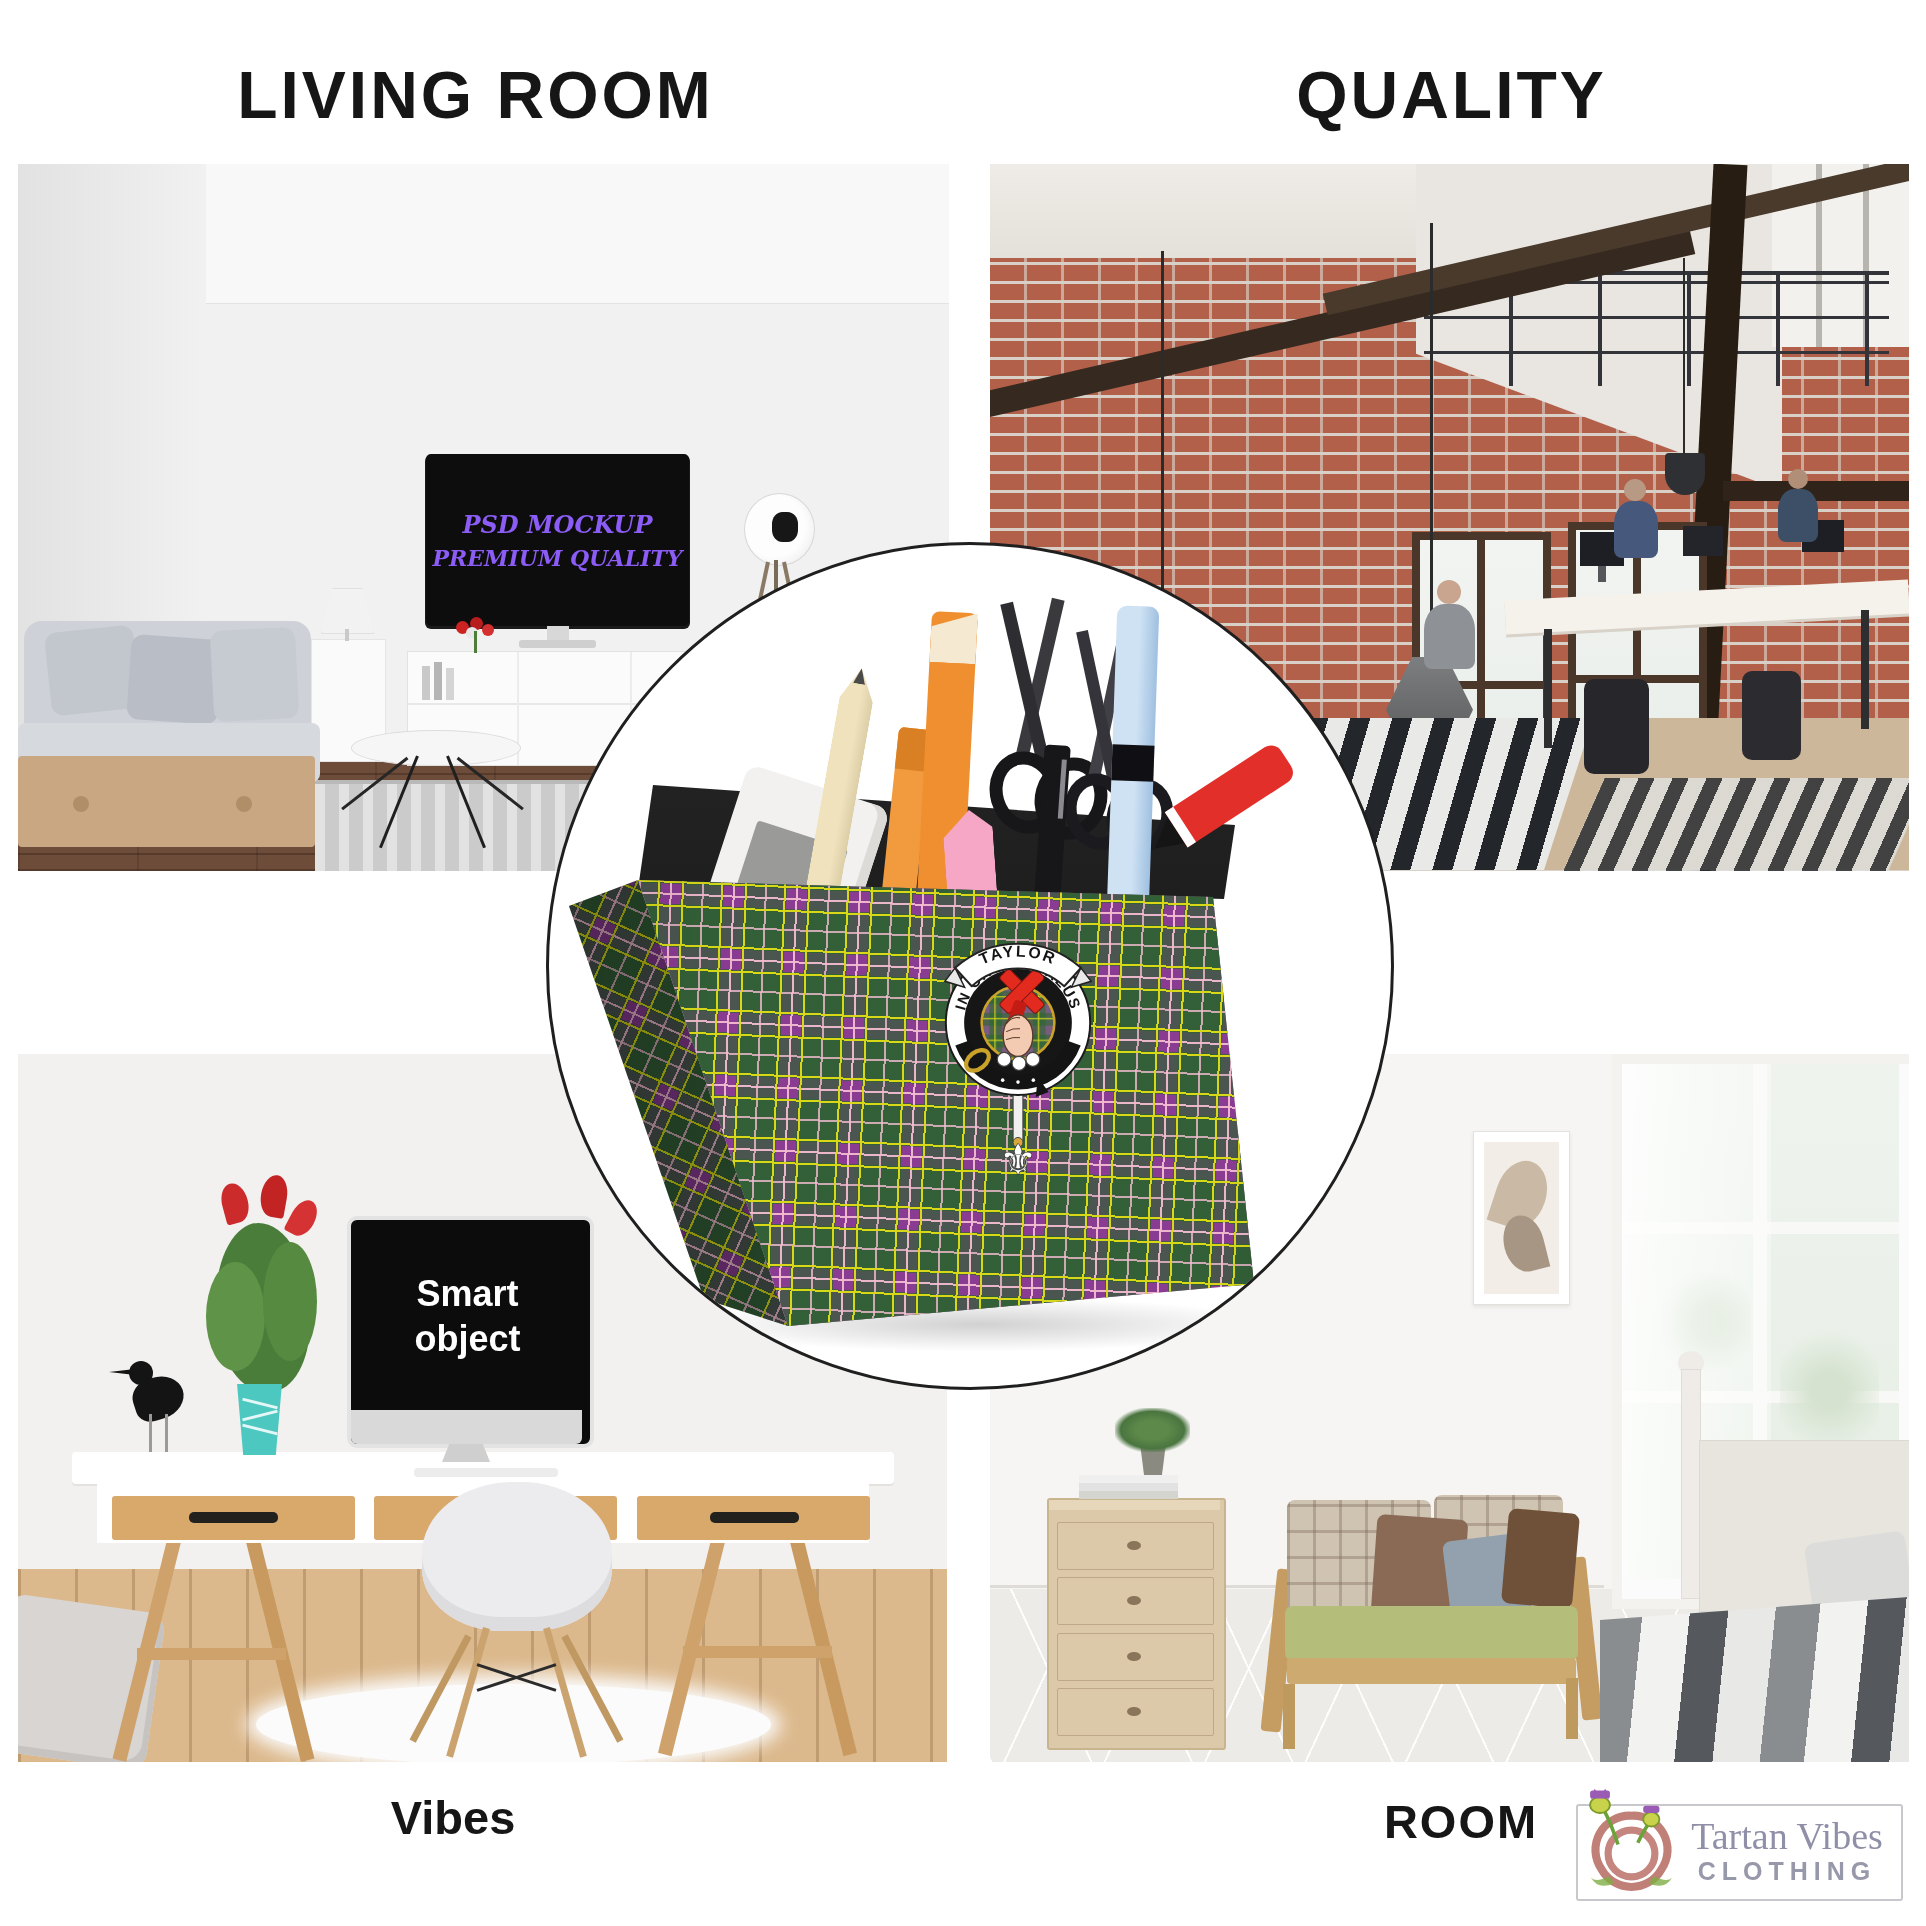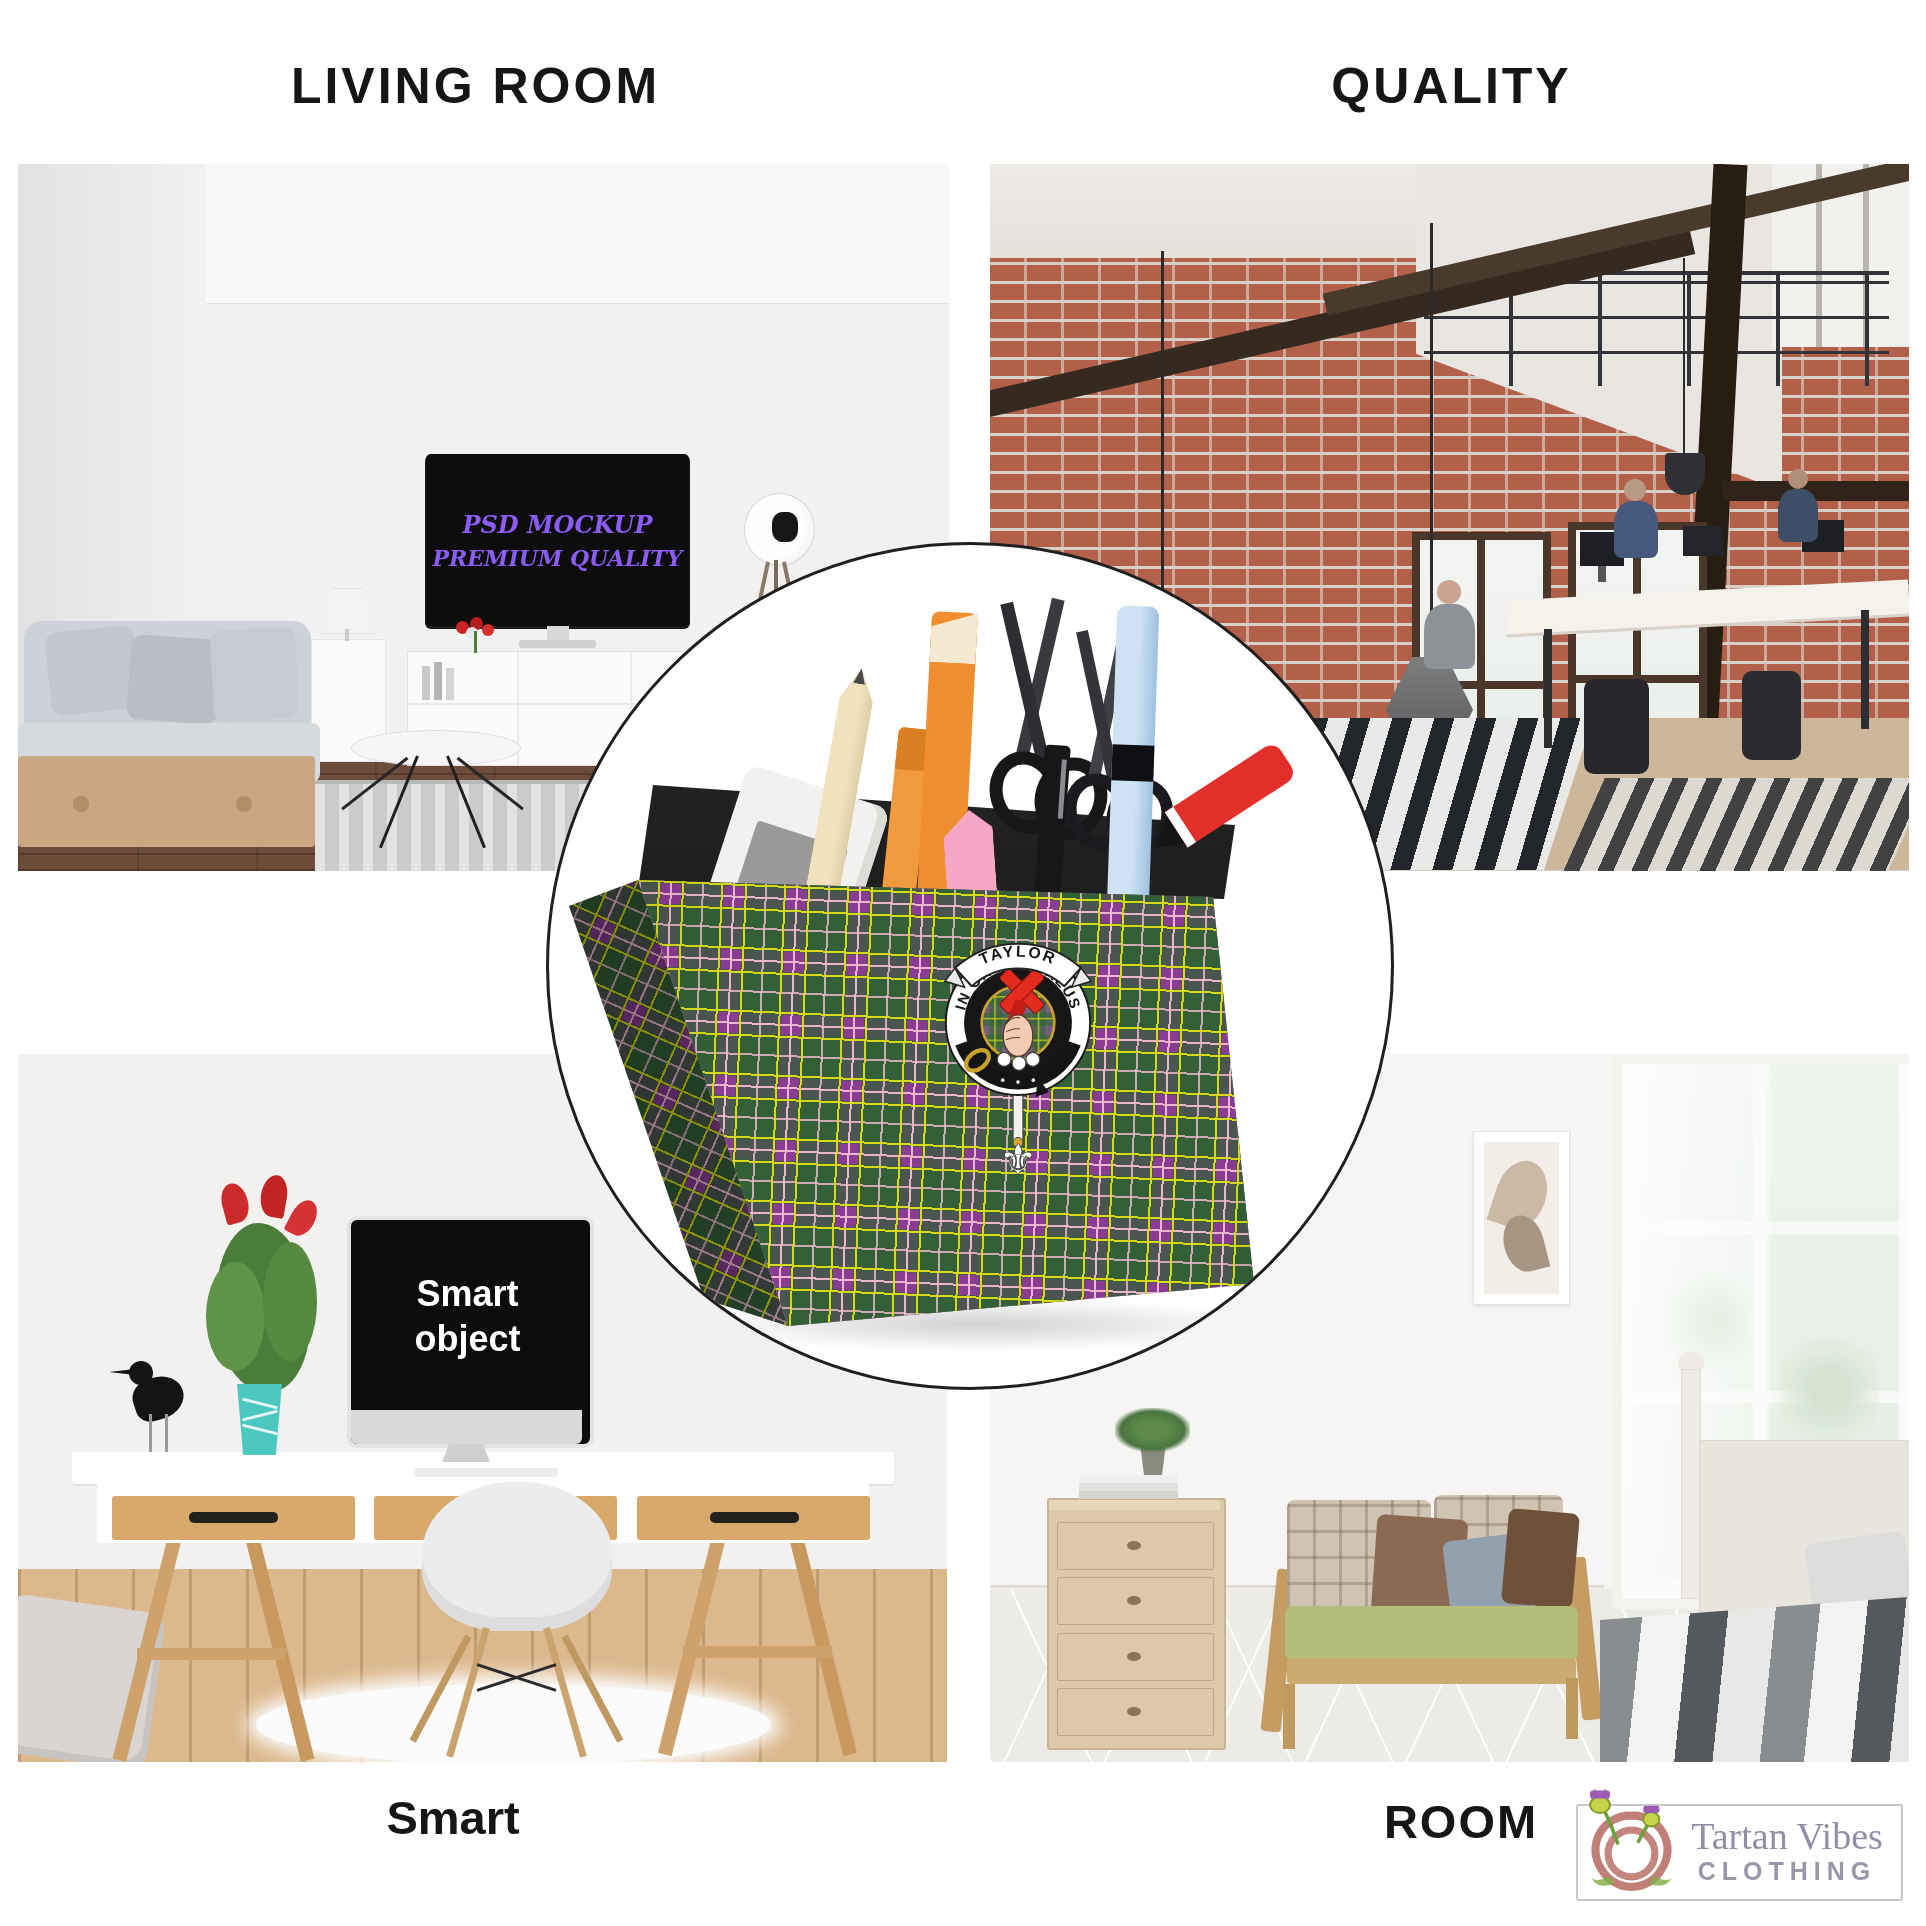--- a/index.html
+++ b/index.html
@@ -1,18 +1,18 @@
 <!DOCTYPE html>
 <html><head>
 <meta charset="utf-8">
 <style>
   html,body{margin:0;padding:0;background:#ffffff;}
   .canvas{position:relative;width:1927px;height:1927px;background:#ffffff;font-family:"Liberation Sans",sans-serif;overflow:hidden;}
   .abs{position:absolute;}
-  .hd{position:absolute;font-weight:bold;color:#161616;text-align:center;letter-spacing:3px;font-size:50px;}
+  .hd{position:absolute;font-weight:bold;color:#161616;text-align:center;letter-spacing:3px;font-size:66px;}
   .lbl{position:absolute;font-weight:bold;color:#161616;text-align:center;font-size:47px;}
   .photo{position:absolute;overflow:hidden;}
   .brick{background-color:#b2604a;background-image:
      repeating-linear-gradient(0deg, transparent 0 16px, #d8cfc6 16px 19px),
      repeating-linear-gradient(90deg, transparent 0 34px, rgba(216,207,198,.65) 34px 37px);}
   .tartan{background-color:#8a3b92;background-image:
      repeating-linear-gradient(90deg, transparent 0 21px, #d8d818 21px 23px, transparent 23px 60px, #d8d818 60px 62px, transparent 62px 63px),
      repeating-linear-gradient(0deg, transparent 0 21px, #d8d818 21px 23px, transparent 23px 60px, #d8d818 60px 62px, transparent 62px 63px),
      repeating-linear-gradient(90deg, transparent 0 9px, rgba(242,188,208,.95) 9px 11px, transparent 11px 41px, rgba(242,188,208,.8) 41px 43px, transparent 43px 63px),
      repeating-linear-gradient(0deg, transparent 0 9px, rgba(242,188,208,.95) 9px 11px, transparent 11px 41px, rgba(242,188,208,.8) 41px 43px, transparent 43px 63px),
@@ -21,21 +21,21 @@
   .clipface{position:absolute;left:0;top:0;width:842px;height:842px;}
   svg text{font-family:"Liberation Sans",sans-serif;}
 </style>
 </head>
 <body>
 
 <div class="canvas">
 
   <div class="hd" style="left:129px;top:57px;width:693px;">LIVING ROOM</div>
   <div class="hd" style="left:1105px;top:57px;width:693px;">QUALITY</div>
-  <div class="lbl" style="left:255px;top:1790px;width:396px;">Smart</div>
+  <div class="lbl" style="left:255px;top:1790px;width:396px;">Vibes</div>
   <div class="lbl" style="left:1263px;top:1794px;width:396px;letter-spacing:2px;">ROOM</div>
 
   <div class="photo" style="left:18px;top:164px;width:931px;height:707px;background:#f1f1f1;">
     <div class="abs" style="left:0;top:0;width:931px;height:139px;background:#f8f8f8;border-bottom:1px solid #e3e3e3;"></div>
     <div class="abs" style="left:0;top:0;width:188px;height:707px;background:linear-gradient(90deg,#e2e2e2,#f1f1f1);"></div>
     <div class="abs" style="left:0;top:592px;width:931px;height:115px;background-color:#6e4c3a;background-image:repeating-linear-gradient(0deg, rgba(0,0,0,.22) 0 2px, transparent 2px 16px),repeating-linear-gradient(90deg, rgba(0,0,0,.12) 0 2px, transparent 2px 119px);"></div>
     <div class="abs" style="left:297px;top:616px;width:630px;height:91px;background:#cbcbcb;border-top:4px solid #b9b9b9;border-bottom:4px solid #b9b9b9;background-image:repeating-linear-gradient(90deg, rgba(255,255,255,.45) 0 10px, transparent 10px 24px);"></div>
     <div class="abs" style="left:408px;top:290px;width:263px;height:172px;background:#0d0d0d;border-radius:5px;box-shadow:0 2px 0 1px #1a1a1a;display:flex;align-items:center;justify-content:center;">
       <div style="text-align:center;color:#8b5cf6;font-family:'DejaVu Serif',serif;font-style:italic;font-weight:bold;">
         <div style="font-size:24px;">PSD MOCKUP</div>

